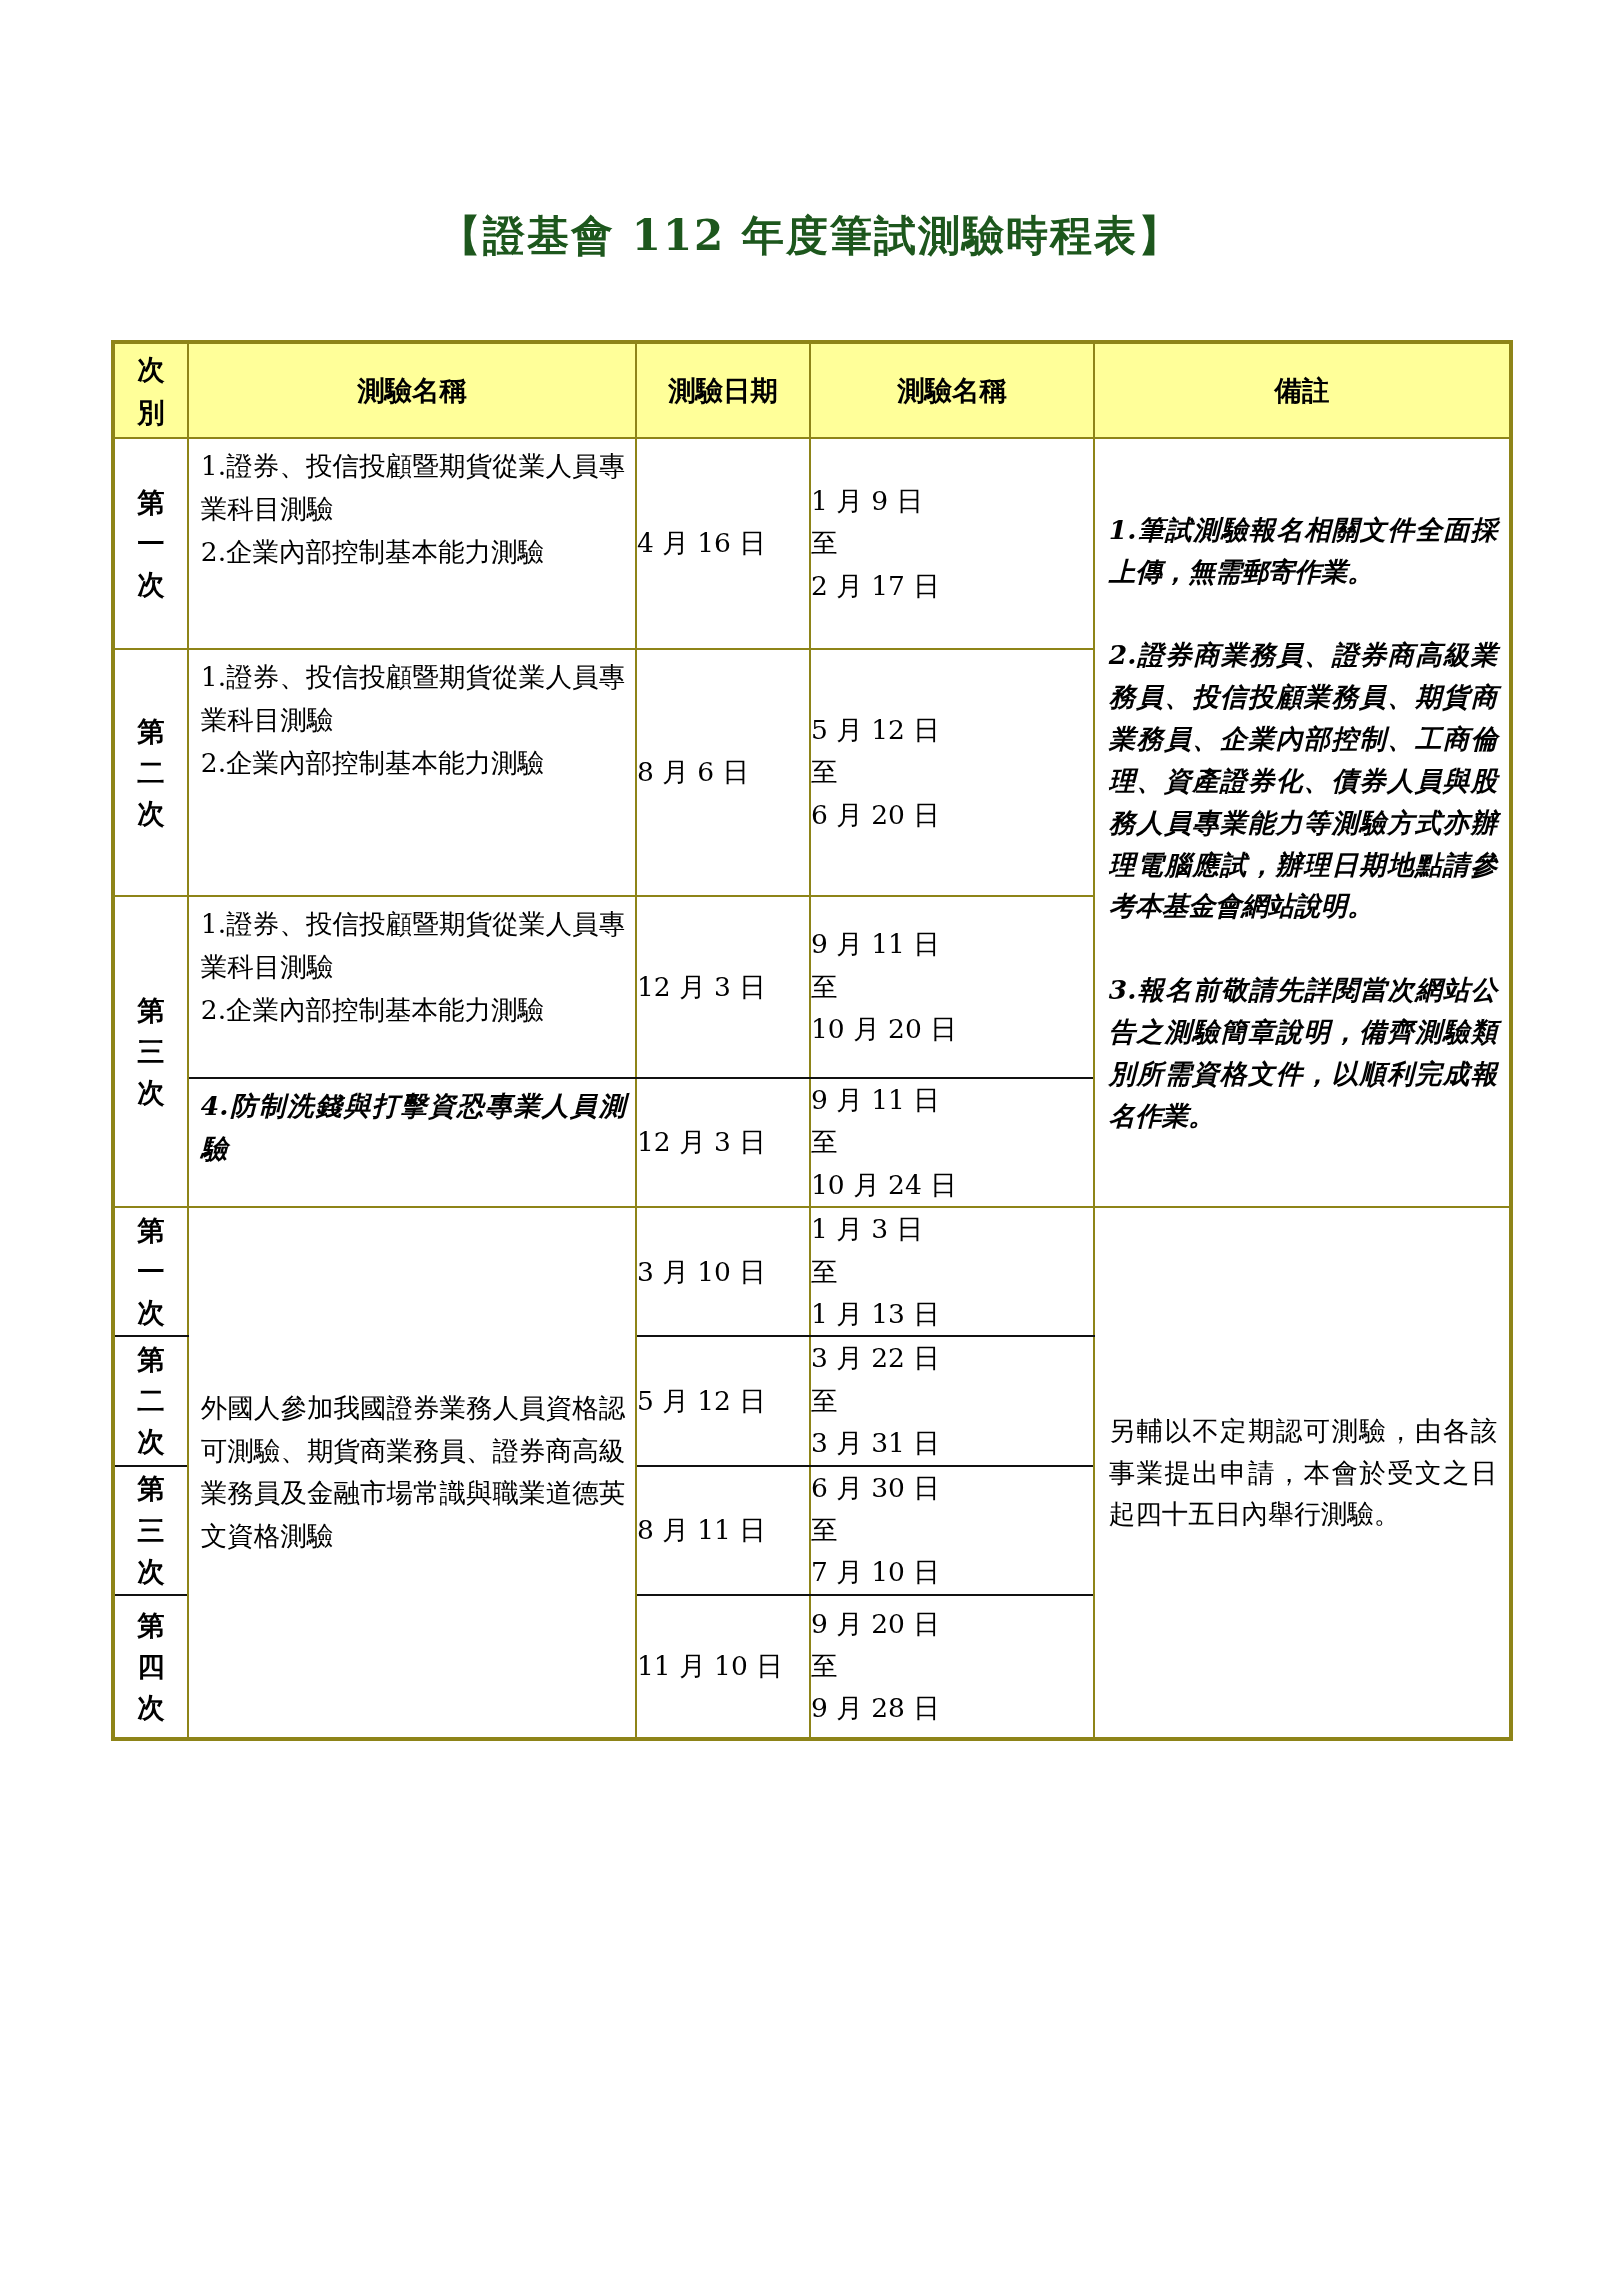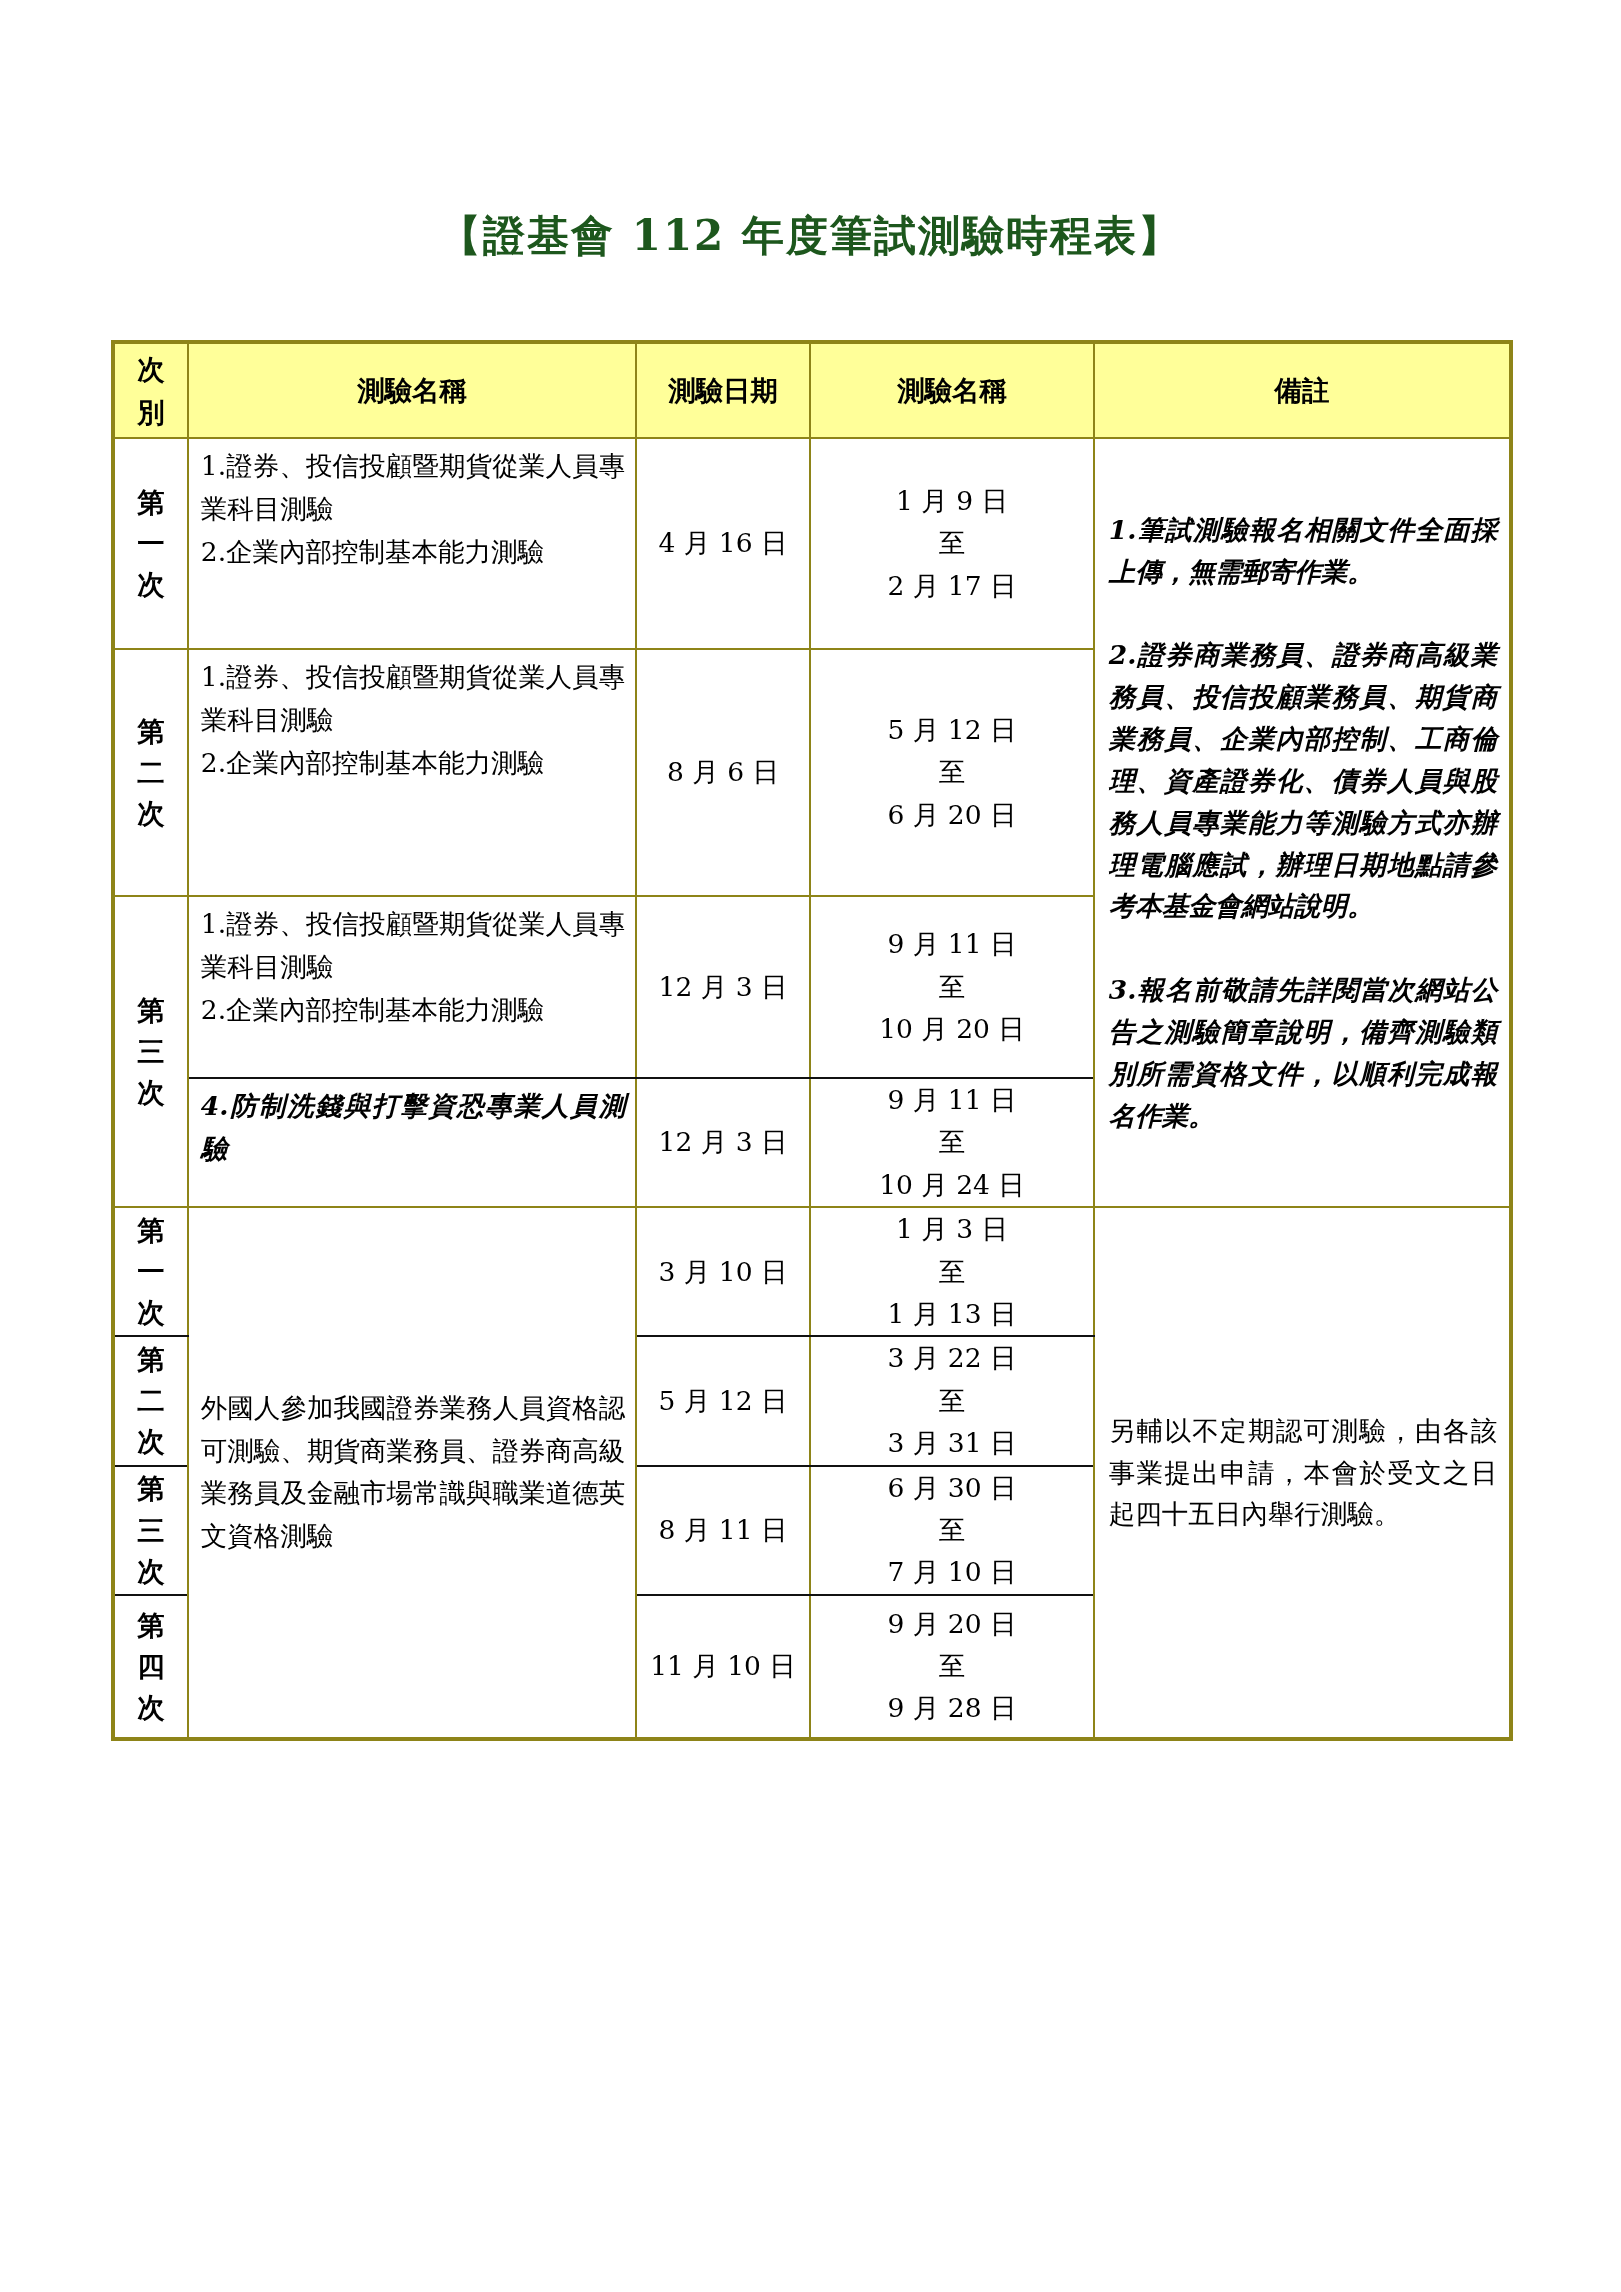--- a/index.html
+++ b/index.html
@@ -63,21 +63,21 @@
   }
   td.name-mid{
     vertical-align:middle;
     text-align:justify;
     white-space:pre-line;
     padding:3.9px 9.8px 3.9px 11.8px;
     line-height:1.62;
     margin-left:8px;
   }
   td.datec, td.period{
-    text-align:center;
+    text-align:left;
     white-space:pre-line;
     line-height:1.6;
   }
   td.remarks{
     text-align:justify;
     white-space:pre-line;
     padding:0 11.8px 0 13.7px;
     line-height:1.58;
   }
   .bold-text{font-weight:bold;font-style:italic;}

